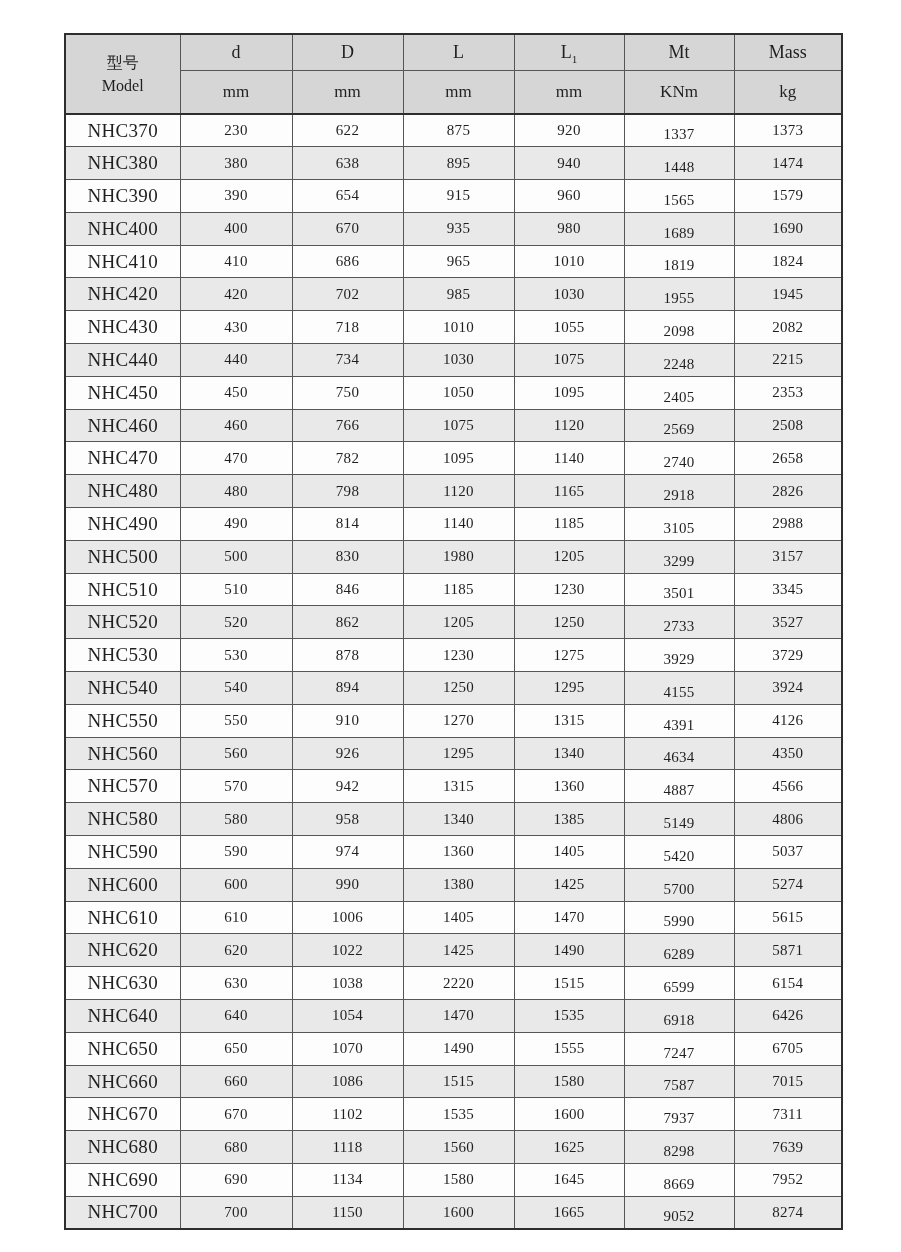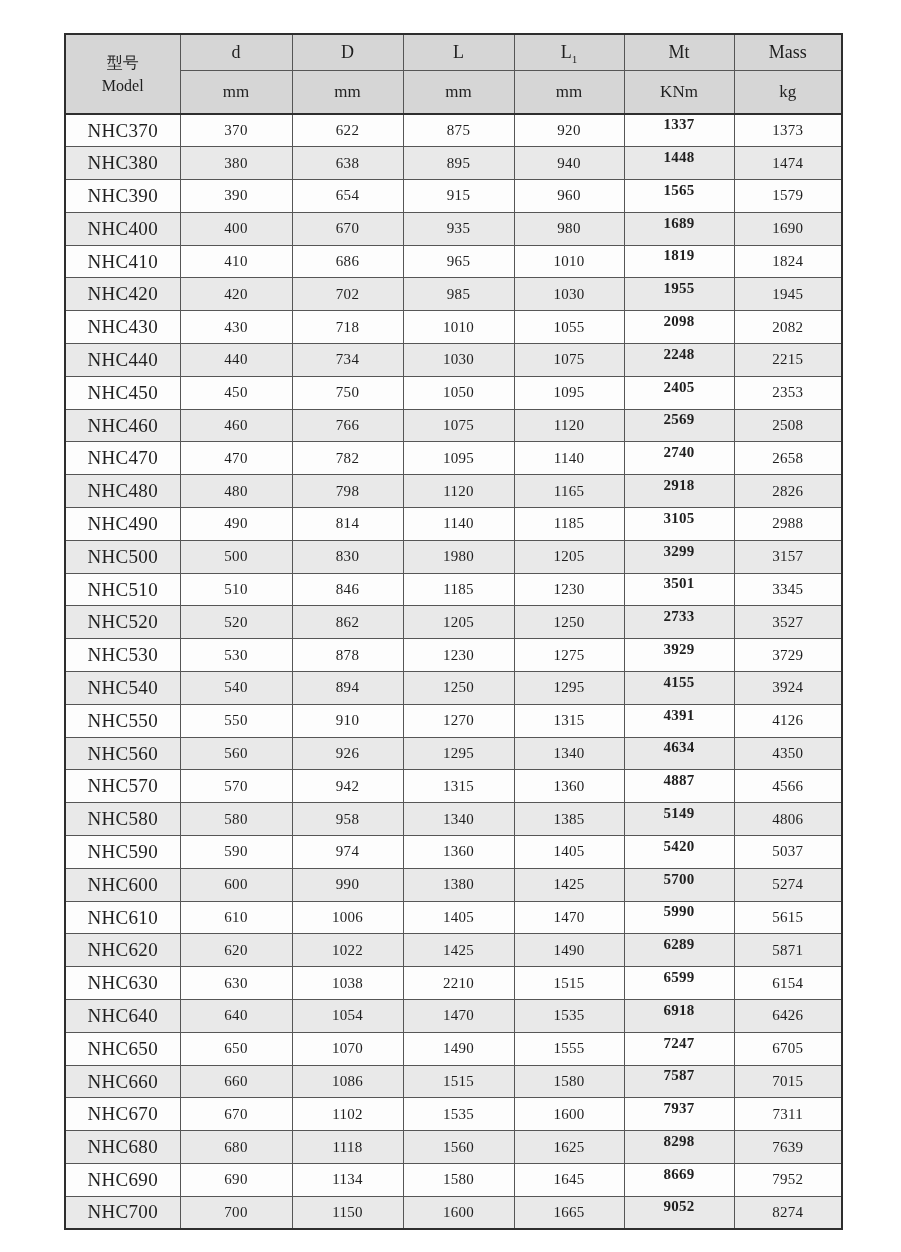--- a/index.html
+++ b/index.html
@@ -63,22 +63,21 @@
   .spec-table tbody tr { height: 32.8px; }
   .spec-table tbody tr:nth-child(odd)  td { background: var(--row-bg); }
   .spec-table tbody tr:nth-child(even) td { background: var(--row-alt-bg); }
   .spec-table td {
     font-size: 15px;
     letter-spacing: 0.3px;
   }
   .spec-table td.col-model { font-size: 19px; }
   .spec-table td.col-mt {
     vertical-align: bottom;
-    padding-bottom: 13px;
-    font-weight: bold;
+    padding-bottom: 3px;
   }
 </style>
 </head>
 <body>
 
 <div class="page">
   <table class="spec-table">
     <colgroup>
       <col style="width:115px">
       <col style="width:112px">
@@ -109,21 +108,21 @@
           <th>mm</th>
           <th>mm</th>
           <th>KNm</th>
           <th>kg</th>
         </tr>
     </thead>
     <tbody id="tbody">
 
     <tr>
           <td class="col-model">NHC370</td>
-          <td class="col-d">370</td>
+          <td class="col-d">230</td>
           <td class="col-d">622</td>
           <td class="col-l">875</td>
           <td class="col-l1">920</td>
           <td class="col-mt">1337</td>
           <td class="col-mass">1373</td>
         </tr>
         <tr>
           <td class="col-model">NHC380</td>
           <td class="col-d">380</td>
           <td class="col-d">638</td>
@@ -345,21 +344,21 @@
           <td class="col-d">1022</td>
           <td class="col-l">1425</td>
           <td class="col-l1">1490</td>
           <td class="col-mt">6289</td>
           <td class="col-mass">5871</td>
         </tr>
         <tr>
           <td class="col-model">NHC630</td>
           <td class="col-d">630</td>
           <td class="col-d">1038</td>
-          <td class="col-l">2210</td>
+          <td class="col-l">2220</td>
           <td class="col-l1">1515</td>
           <td class="col-mt">6599</td>
           <td class="col-mass">6154</td>
         </tr>
         <tr>
           <td class="col-model">NHC640</td>
           <td class="col-d">640</td>
           <td class="col-d">1054</td>
           <td class="col-l">1470</td>
           <td class="col-l1">1535</td>

